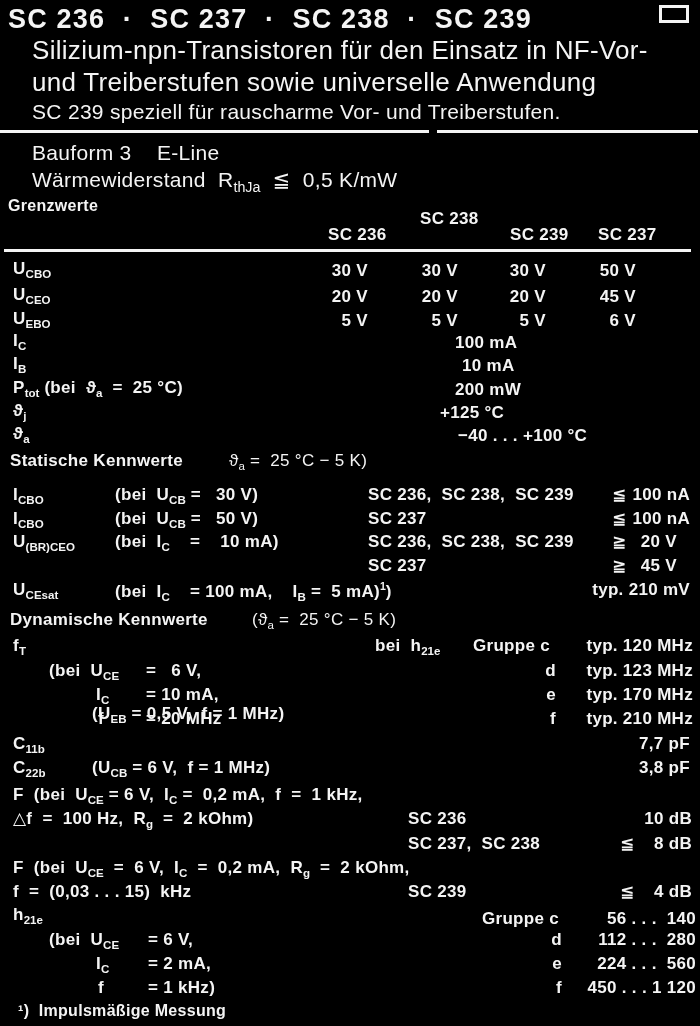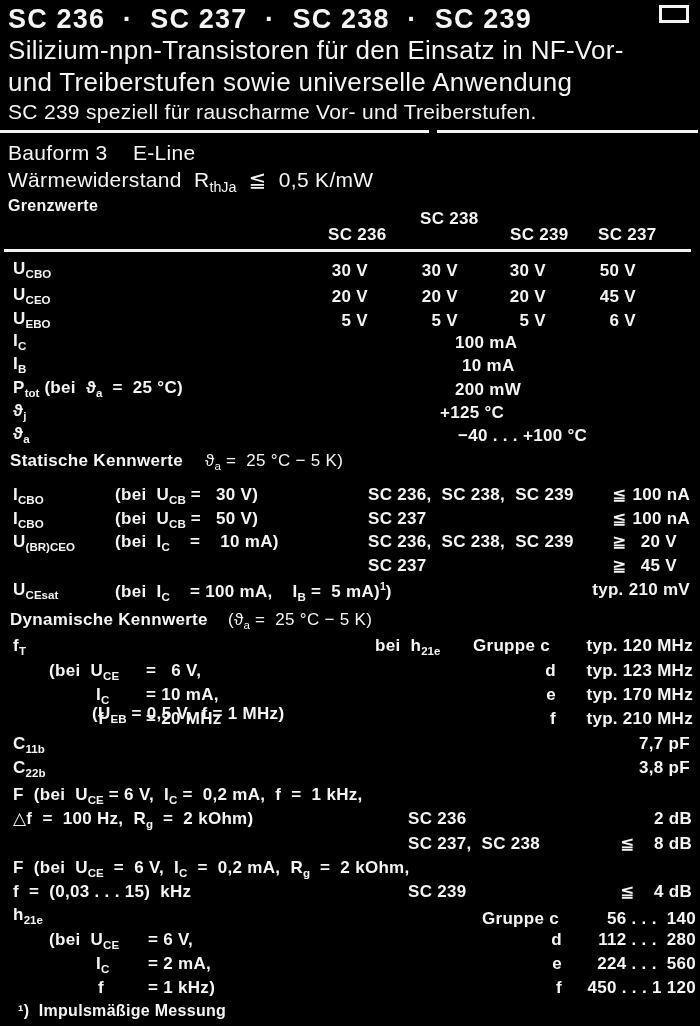--- a/index.html
+++ b/index.html
@@ -3,21 +3,21 @@
 <meta charset="utf-8">
 <style>
   html,body{margin:0;padding:0;background:#111;}
   .page{
     position:relative;width:700px;height:1026px;background:#000;
     font-family:"Liberation Sans","DejaVu Sans",sans-serif;
     color:#f4f4f4;overflow:hidden;
   }
   .t{position:absolute;white-space:pre;line-height:1.08;letter-spacing:0.3px;}
   .b{font-weight:bold;}
-  .n{font-weight:normal;}
+  .n{font-weight:normal;margin-left:24px;}
   .v{text-align:right;}
   .fs27{font-size:27px;} .fs26{font-size:26px;} .fs21{font-size:21px;}
   .fs17{font-size:17px;} .fs16{font-size:16px;}
   sub{font-size:0.68em;letter-spacing:0;}
   sup{font-size:0.62em;letter-spacing:0;}
   .rule{position:absolute;height:3px;background:#f4f4f4;}
   .corner{position:absolute;left:659px;top:5px;width:24px;height:12px;border:3px solid #f4f4f4;background:#000;}
 </style>
 </head>
 <body>
@@ -121,26 +121,27 @@
 
   <div class="t fs17 b" style="left:98px;top:710px">f</div>
   <div class="t fs17 b" style="left:146px;top:710px">= 20 MHz</div>
   <div class="t fs17 b v" style="left:520px;top:710px;width:36px">f</div>
   <div class="t fs17 b v" style="left:555px;top:710px;width:138px">typ. 210 MHz</div>
 
   <div class="t fs17 b" style="left:13px;top:735px">C<sub>11b</sub></div>
   <div class="t fs17 b" style="left:92px;top:705px">(U<sub>EB</sub> = 0,5 V,  f = 1 MHz)</div>
   <div class="t fs17 b v" style="left:600px;top:735px;width:90px">7,7 pF</div>
   <div class="t fs17 b" style="left:13px;top:759px">C<sub>22b</sub></div>
+  <div class="t fs17 b" style="left:92px;top:759px">(U<sub>CB</sub> = 6 V,  f = 1 MHz)</div>
   <div class="t fs17 b v" style="left:600px;top:759px;width:90px">3,8 pF</div>
 
   <div class="t fs17 b" style="left:13px;top:786px">F  (bei  U<sub>CE</sub> = 6 V,  I<sub>C</sub> =  0,2 mA,  f  =  1 kHz,</div>
   <div class="t fs17 b" style="left:13px;top:810px">△f  =  100 Hz,  R<sub>g</sub>  =  2 kOhm)</div>
   <div class="t fs17 b" style="left:408px;top:810px">SC 236</div>
-  <div class="t fs17 b v" style="left:610px;top:810px;width:82px">2 dB</div>
+  <div class="t fs17 b v" style="left:610px;top:810px;width:82px">10 dB</div>
   <div class="t fs17 b" style="left:408px;top:835px">SC 237,  SC 238</div>
   <div class="t fs17 b" style="left:620px;top:835px">≦</div>
   <div class="t fs17 b v" style="left:640px;top:835px;width:52px">8 dB</div>
 
   <div class="t fs17 b" style="left:13px;top:859px">F  (bei  U<sub>CE</sub>  =  6 V,  I<sub>C</sub>  =  0,2 mA,  R<sub>g</sub>  =  2 kOhm,</div>
   <div class="t fs17 b" style="left:13px;top:883px">f  =  (0,03 . . . 15)  kHz</div>
   <div class="t fs17 b" style="left:408px;top:883px">SC 239</div>
   <div class="t fs17 b" style="left:620px;top:883px">≦</div>
   <div class="t fs17 b v" style="left:640px;top:883px;width:52px">4 dB</div>
 

